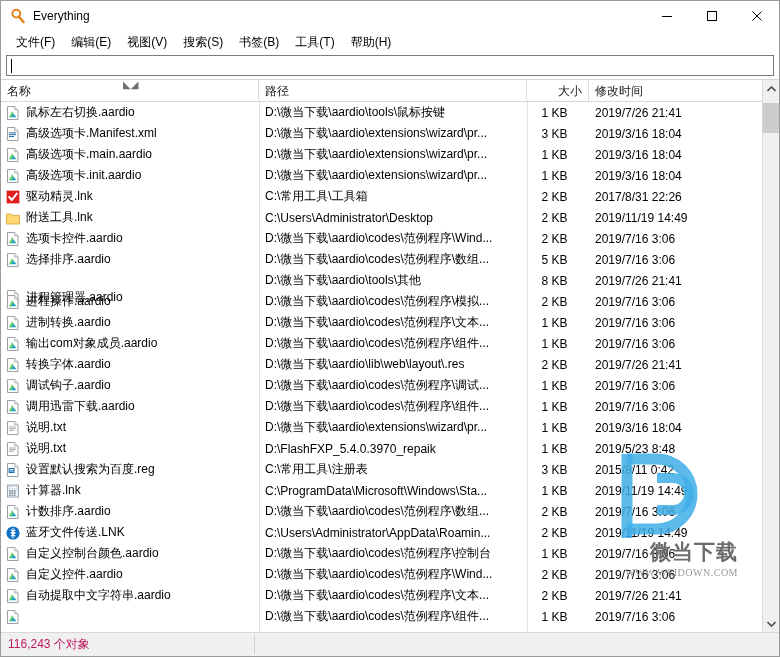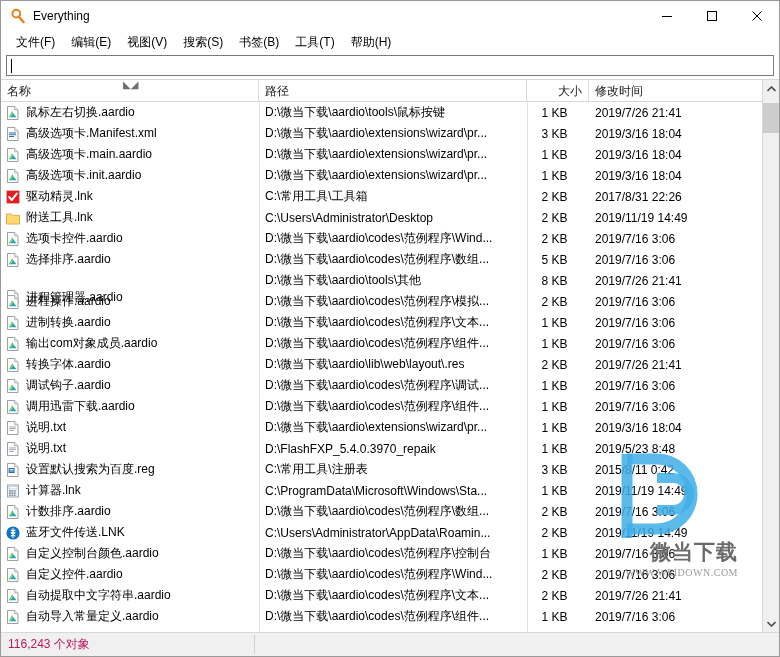--- a/index.html
+++ b/index.html
@@ -679,21 +679,20 @@
             <div class="c-date" style="width: 135px;">2019/7/26 21:41</div>
           </div>
           <div class="row">
             <div class="c-name" style="width: 258px;">
               <svg class="ico" viewBox="0 0 16 16">
                 <path d="M2.5 1.5 h7.2 l3.3 3.3 v9.7 h-10.5 z" fill="#ffffff" stroke="#9aa0a6" stroke-width="1"></path>
                 <path d="M9.7 1.5 v3.3 h3.3" fill="#e9eef2" stroke="#9aa0a6" stroke-width="0.8"></path>
                 <path d="M4 12.2 L7.2 6.6 L9.2 9.6 L11.5 12.2 z" fill="#1ea3c8"></path>
                 <path d="M4 12.2 L7.2 6.6 L8.4 8.4 L5.6 12.2 z" fill="#7ed957"></path>
               </svg>
-              <span class="nm">自动导入常量定义.aardio</span>
             </div>
             <div class="c-path" style="width: 268px;">D:\微当下载\aardio\codes\范例程序\组件...</div>
             <div class="c-size" style="width: 62px;">1 KB</div>
             <div class="c-date" style="width: 135px;">2019/7/16 3:06</div>
           </div>
         </div>
 
       <div id="watermark">
         <svg id="wm-logo" width="100" height="96" viewBox="0 0 100 96">
           <path d="M14 6 L14 90" stroke="#3FAEE8" stroke-width="11" stroke-linecap="butt" fill="none" opacity="0.85"></path>

